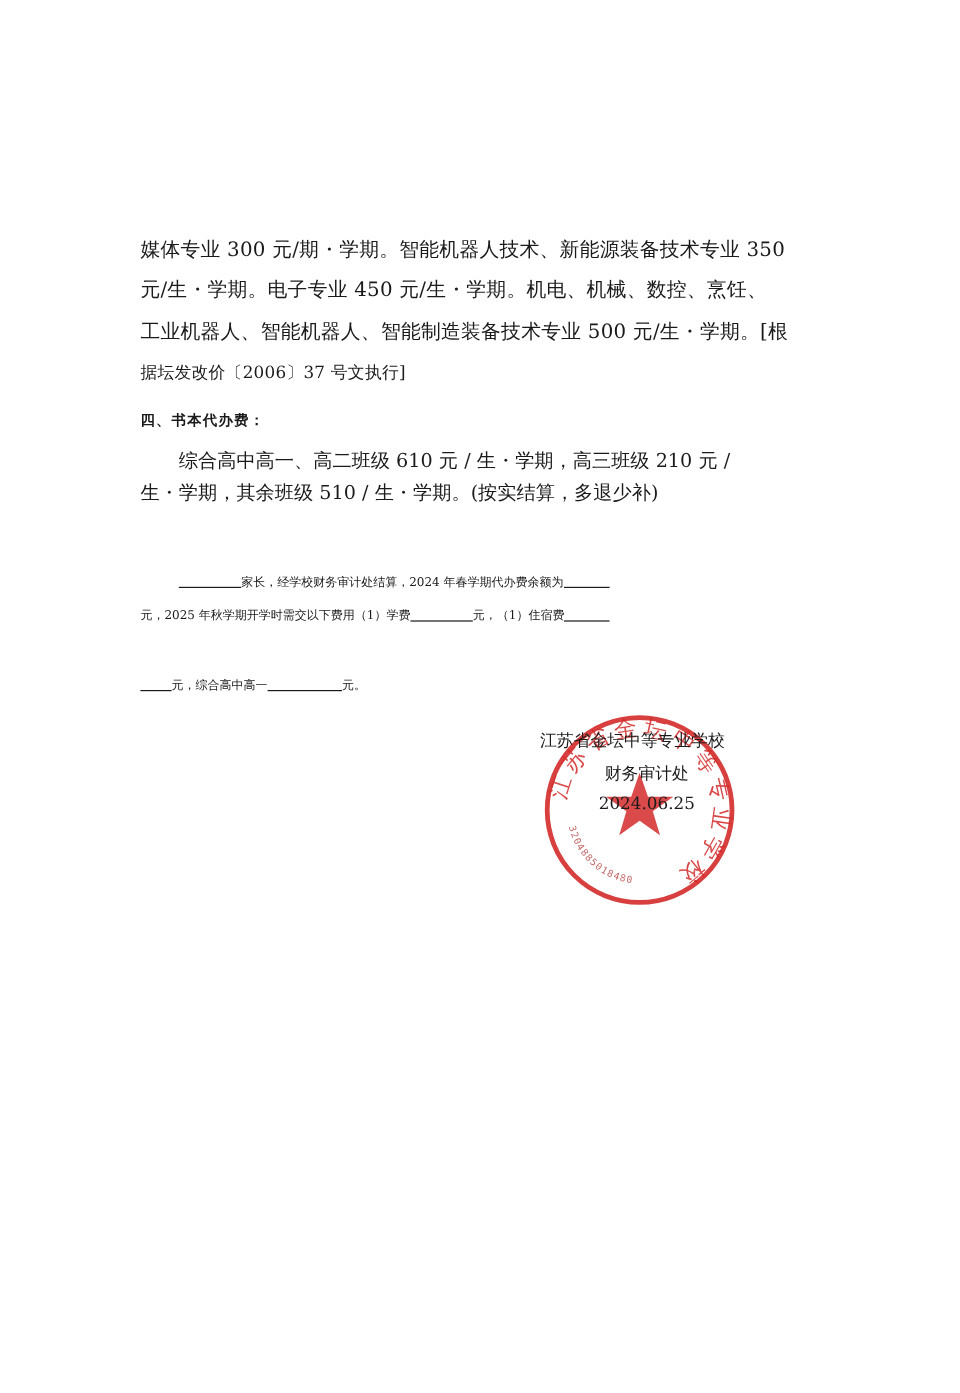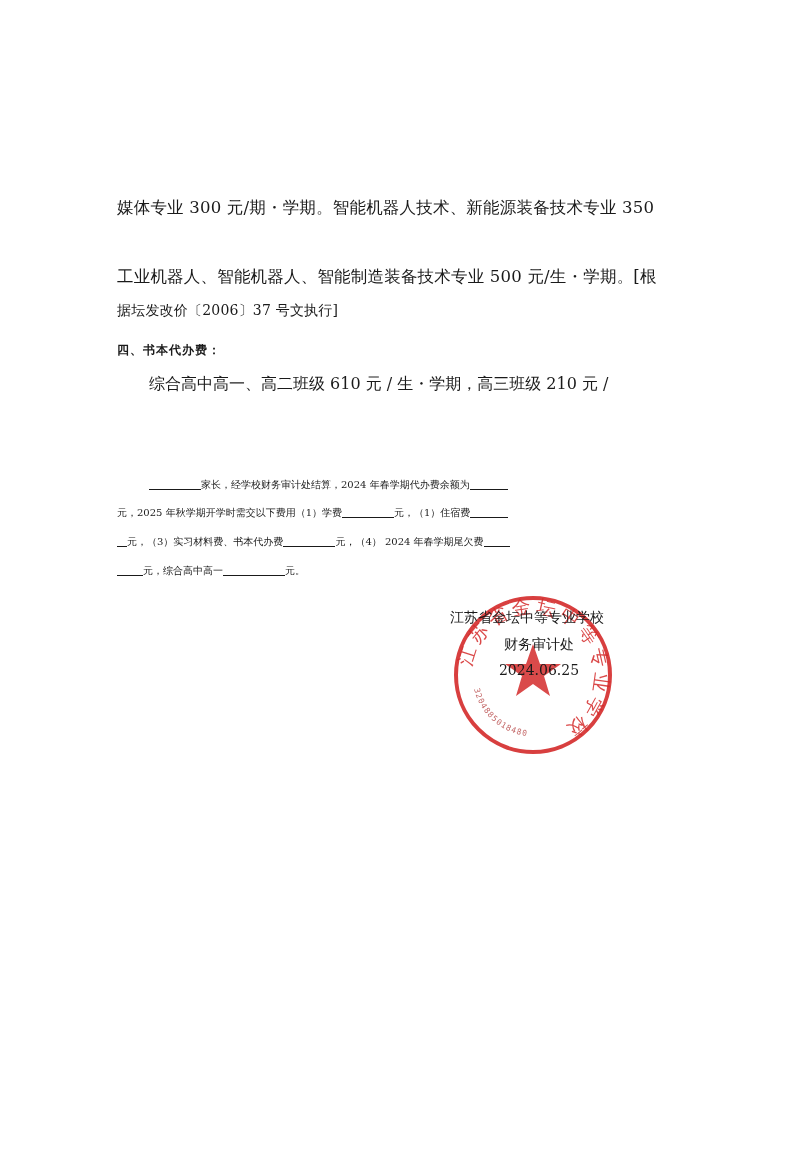--- a/index.html
+++ b/index.html
@@ -19,34 +19,33 @@
     .blank { display: inline-block; border-bottom: 1.3px solid #1a1a1a; height: 14px; vertical-align: -2px; }
     .sign { position: absolute; white-space: nowrap; font-size: 14px; text-align: center; }
     .stamp { position: absolute; left: 452px; top: 582px; width: 162px; height: 162px; }
   </style>
 </head>
 <body>
 
 <div class="page">
 
   <div class="line" style="top:185px;">媒体专业 300 元/期・学期。智能机器人技术、新能源装备技术专业 350</div>
+  <div class="line" style="top:219px;">元/生・学期。电子专业 450 元/生・学期。机电、机械、数控、烹饪、</div>
   <div class="line" style="top:254px;">工业机器人、智能机器人、智能制造装备技术专业 500 元/生・学期。[根</div>
   <div class="line small" style="top:290px;">据坛发改价〔2006〕37 号文执行]</div>
 
   <div class="heading">四、书本代办费：</div>
   <div class="para-line" style="left:149px; top:362px;">综合高中高一、高二班级 610 元 / 生・学期，高三班级 210 元 /</div>
+  <div class="para-line" style="left:117px; top:389px;">生・学期，其余班级 510 / 生・学期。(按实结算，多退少补)</div>
 
   <div class="fill-line" style="left:149px; top:463px;">
     <span class="blank" style="width:52px;"></span><span>家长，经学校财务审计处结算，2024 年春学期代办费余额为</span><span class="blank" style="width:38px;"></span>
   </div>
   <div class="fill-line" style="left:117px; top:491px;">
     <span>元，2025 年秋学期开学时需交以下费用（1）学费</span><span class="blank" style="width:52px;"></span><span>元，（1）住宿费</span><span class="blank" style="width:38px;"></span>
-  </div>
-  <div class="fill-line" style="left:117px; top:520px;">
-    <span class="blank" style="width:10px;"></span><span>元，（3）实习材料费、书本代办费</span><span class="blank" style="width:52px;"></span><span>元，（4） 2024 年春学期尾欠费</span><span class="blank" style="width:26px;"></span>
   </div>
   <div class="fill-line" style="left:117px; top:549px;">
     <span class="blank" style="width:26px;"></span><span>元，综合高中高一</span><span class="blank" style="width:62px;"></span><span>元。</span>
   </div>
 
   <svg class="stamp" viewBox="0 0 162 162">
     <defs>
       <path id="ringPath" d="M 81,81 m -62,0 a 62,62 0 1,1 124,0 a 62,62 0 1,1 -124,0"></path>
       <path id="codePath" d="M 22,95 A 62,62 0 0,0 110,136"></path>
     </defs>

